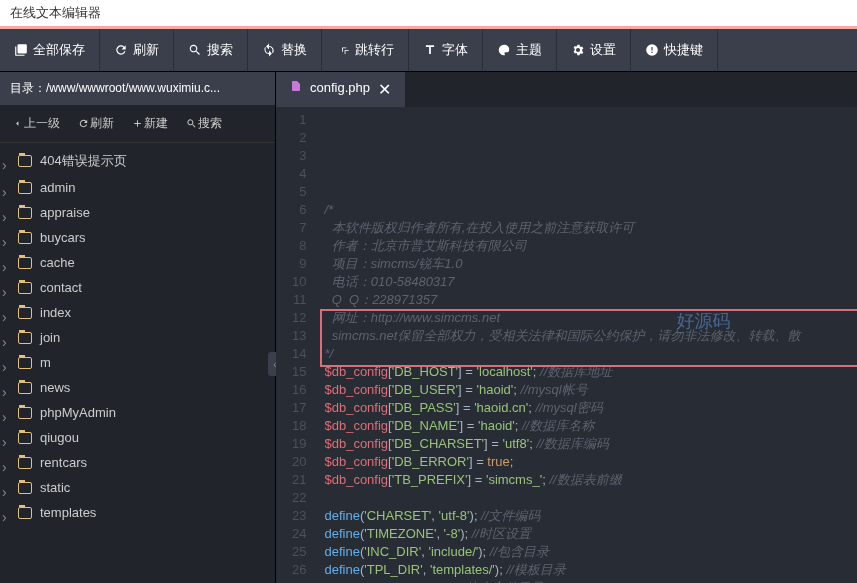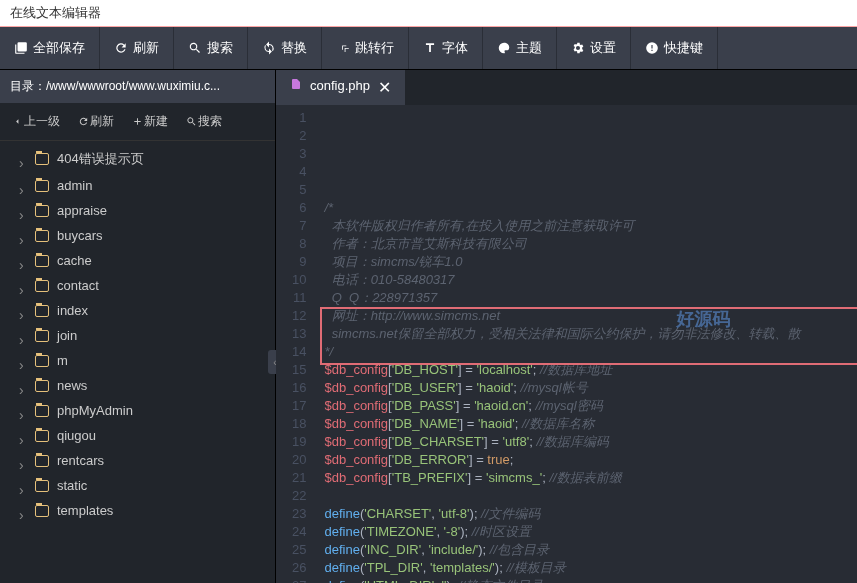--- a/index.html
+++ b/index.html
@@ -1,28 +1,28 @@
 <!DOCTYPE html>
 <html><head>
 <meta charset="utf-8">
 <style>
 *{margin:0;padding:0;box-sizing:border-box;font-family:"Microsoft YaHei",sans-serif}
 body{background:#1e2227;color:#abb2bf;width:857px;height:583px;overflow:hidden}
-.title-bar{background:#fff;color:#333;padding:4px 10px;font-size:13px;border-bottom:1px solid #fca5a5}
+.title-bar{background:#fff;color:#333;padding:4px 10px;font-size:13px;border-bottom:3px solid #fca5a5}
 .toolbar{background:#3a3f4b;display:flex;border-bottom:1px solid #000}
 .tool-btn{padding:12px 14px;color:#fff;font-size:13px;display:flex;align-items:center;gap:5px;cursor:pointer;border-right:1px solid #2a2e37}
 .tool-btn svg{width:14px;height:14px;fill:#fff}
 .main{display:flex;height:calc(100% - 70px)}
 .sidebar{width:276px;background:#21252b;border-right:1px solid #000;display:flex;flex-direction:column}
 .path-bar{background:#3a3f4b;color:#fff;padding:8px 10px;font-size:12px;white-space:nowrap;overflow:hidden}
 .sb-toolbar{background:#21252b;display:flex;padding:6px 4px;gap:2px;border-bottom:1px solid #333}
 .sb-btn{color:#ccc;font-size:12px;padding:4px 8px;display:flex;align-items:center;gap:1px;cursor:pointer}
 .sb-btn svg{width:11px;height:11px;fill:#ccc}
 .tree{flex:1;overflow-y:auto;padding:4px 0}
-.tree-item{display:flex;align-items:center;padding:5px 19px;color:#ccc;font-size:13px;cursor:pointer;gap:8px}
+.tree-item{display:flex;align-items:center;padding:5px 2px;color:#ccc;font-size:13px;cursor:pointer;gap:8px}
 .chev{width:8px;height:8px}
 .chev::before{content:"›";color:#888;font-size:14px}
 .folder-icon{width:14px;height:12px;border:1px solid #e5c07b;border-radius:2px;position:relative}
 .folder-icon::before{content:"";position:absolute;top:-3px;left:0;width:6px;height:2px;background:#e5c07b}
 .editor-area{flex:1;display:flex;flex-direction:column;background:#282c34;position:relative}
 .tabs{background:#21252b;display:flex}
 .tab{background:#3a3f4b;padding:8px 14px;color:#fff;font-size:13px;display:flex;align-items:flex-start;gap:8px;cursor:pointer}
 .tab svg{width:12px;height:12px;fill:#c678dd}
 .tab-close{font-size:16px;color:#fff;cursor:pointer}
 .code-area{flex:1;display:flex;font-family:Consolas,monospace;font-size:13px;position:relative;overflow:hidden}
@@ -30,21 +30,21 @@
 .code{flex:1;padding:4px 0;line-height:18px;white-space:pre;position:relative}
 .line{padding-left:8px;height:18px}
 .k-tag{color:#e06c75}
 .k-comment{color:#5c6370;font-style:italic}
 .k-var{color:#e06c75}
 .k-str{color:#98c379}
 .k-func{color:#61afef}
 .k-op{color:#abb2bf}
 .k-bool{color:#d19a66}
 .hilite{position:absolute;border:2px solid #e06c75;left:4px;top:202px;width:680px;height:58px;pointer-events:none}
-.watermark{position:absolute;left:360px;top:205px;color:#5b8fd6;font-size:18px;opacity:0.6;pointer-events:none;font-weight:bold}
+.watermark{position:absolute;left:360px;top:205px;color:#5b8fd6;font-size:18px;opacity:0.6;pointer-events:none;font-weight:normal}
 .fold-handle{position:absolute;left:-8px;top:280px;width:14px;height:24px;background:#3a3f4b;display:flex;align-items:center;justify-content:center;color:#888;font-size:10px;cursor:pointer;border-radius:3px 0 0 3px}
 </style>
 </head>
 <body>
 
 <div class="title-bar">在线文本编辑器</div>
 
 <div class="toolbar">
   <div class="tool-btn">
       <svg viewBox="0 0 24 24">

